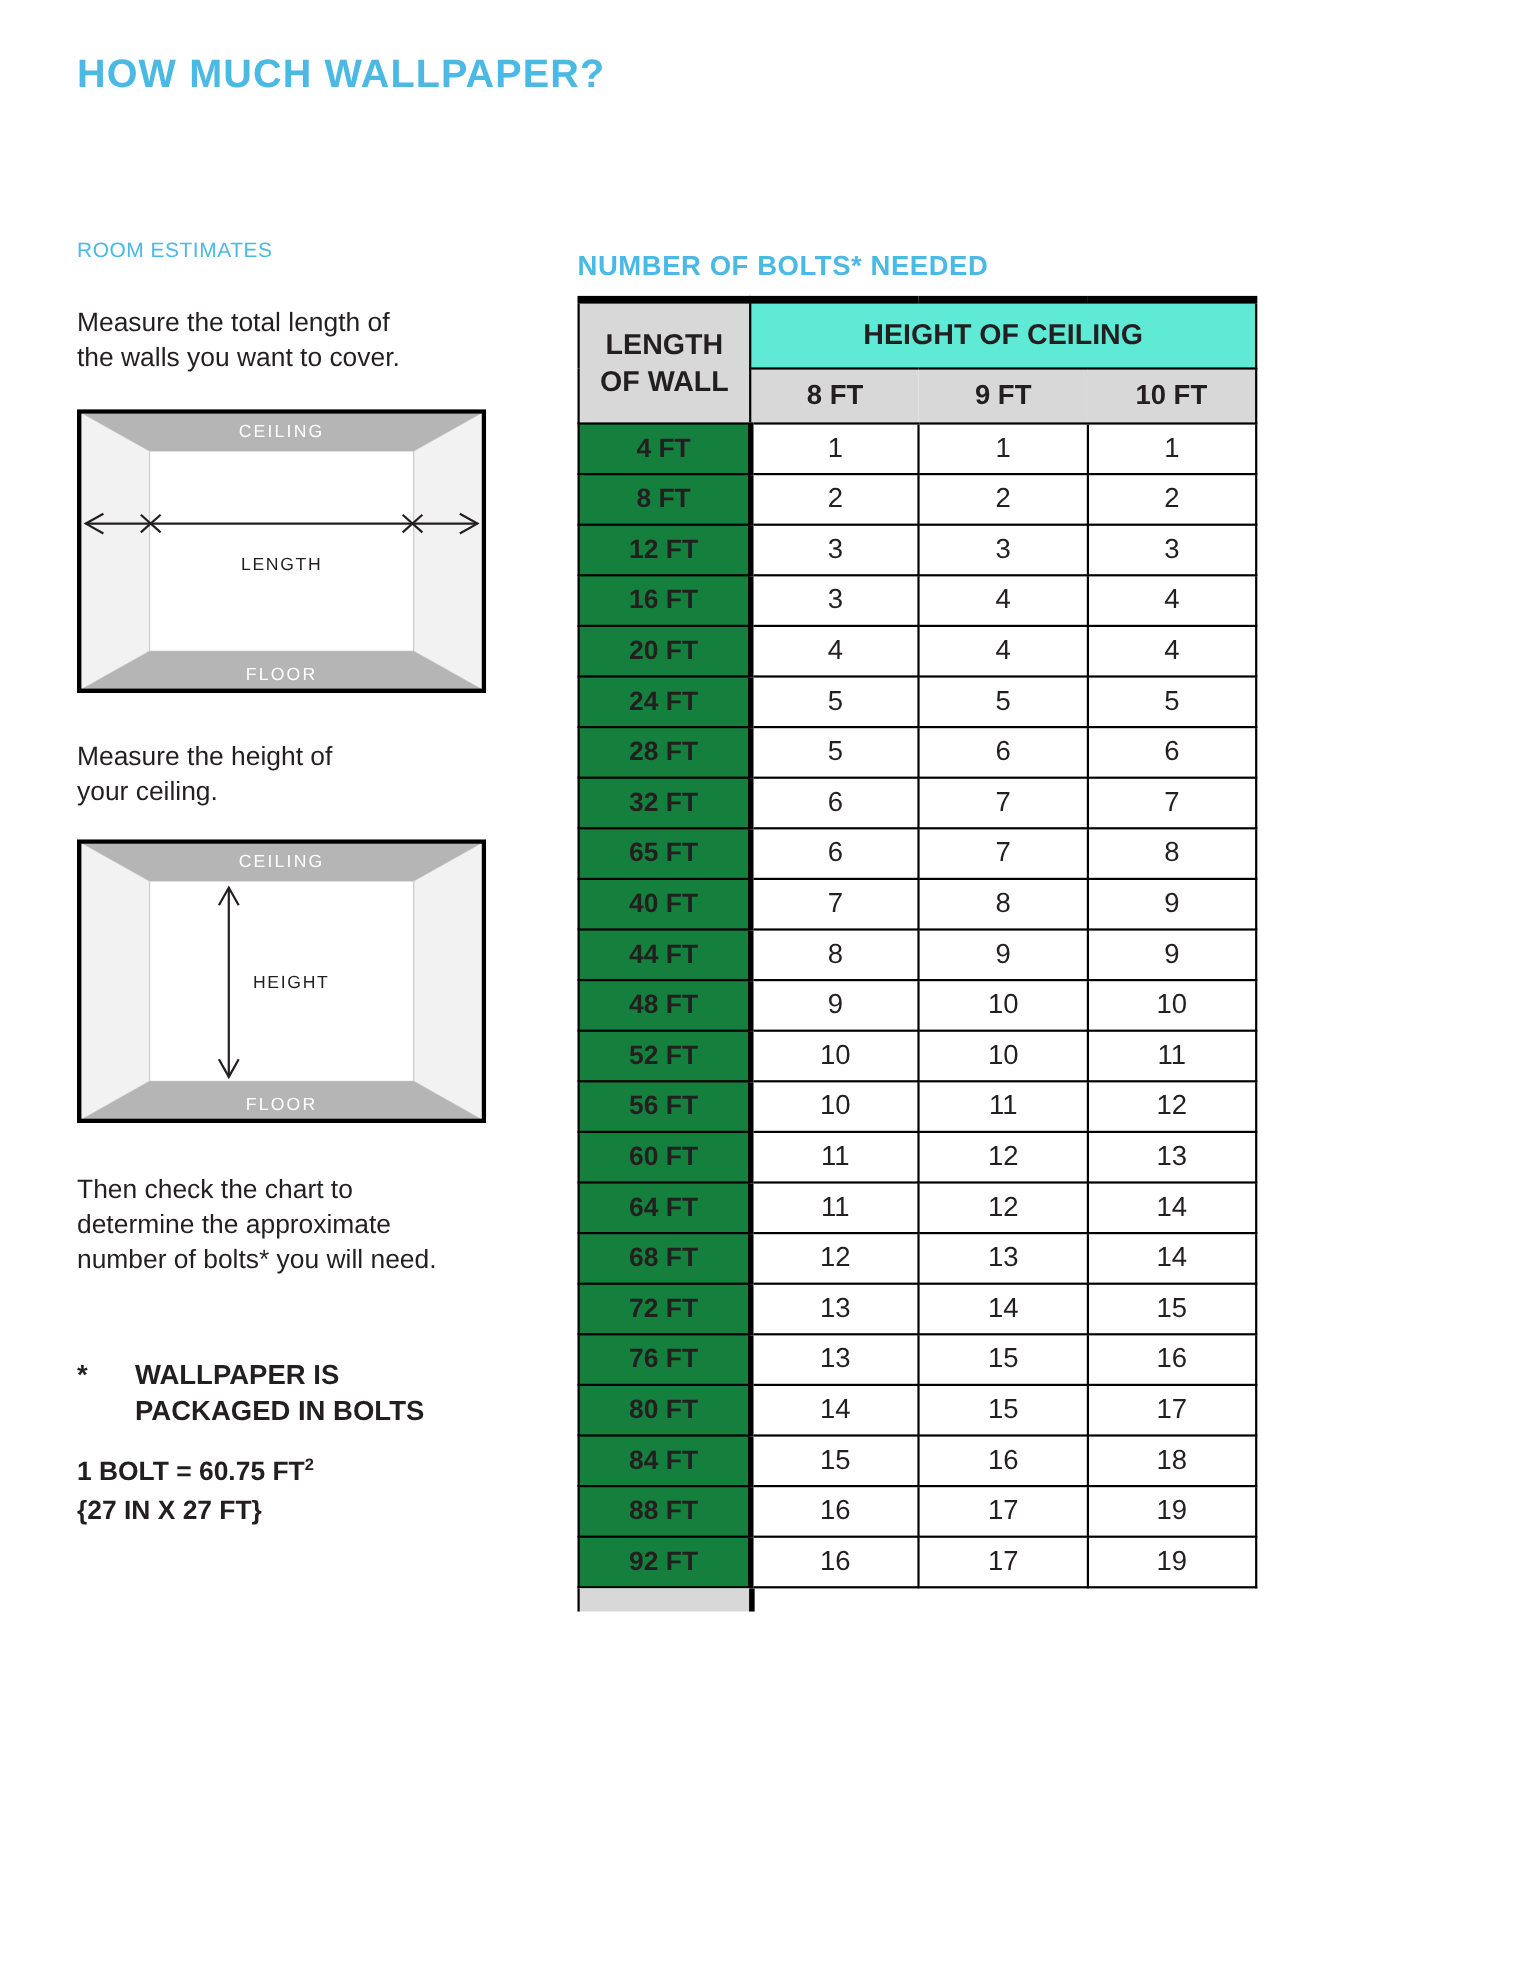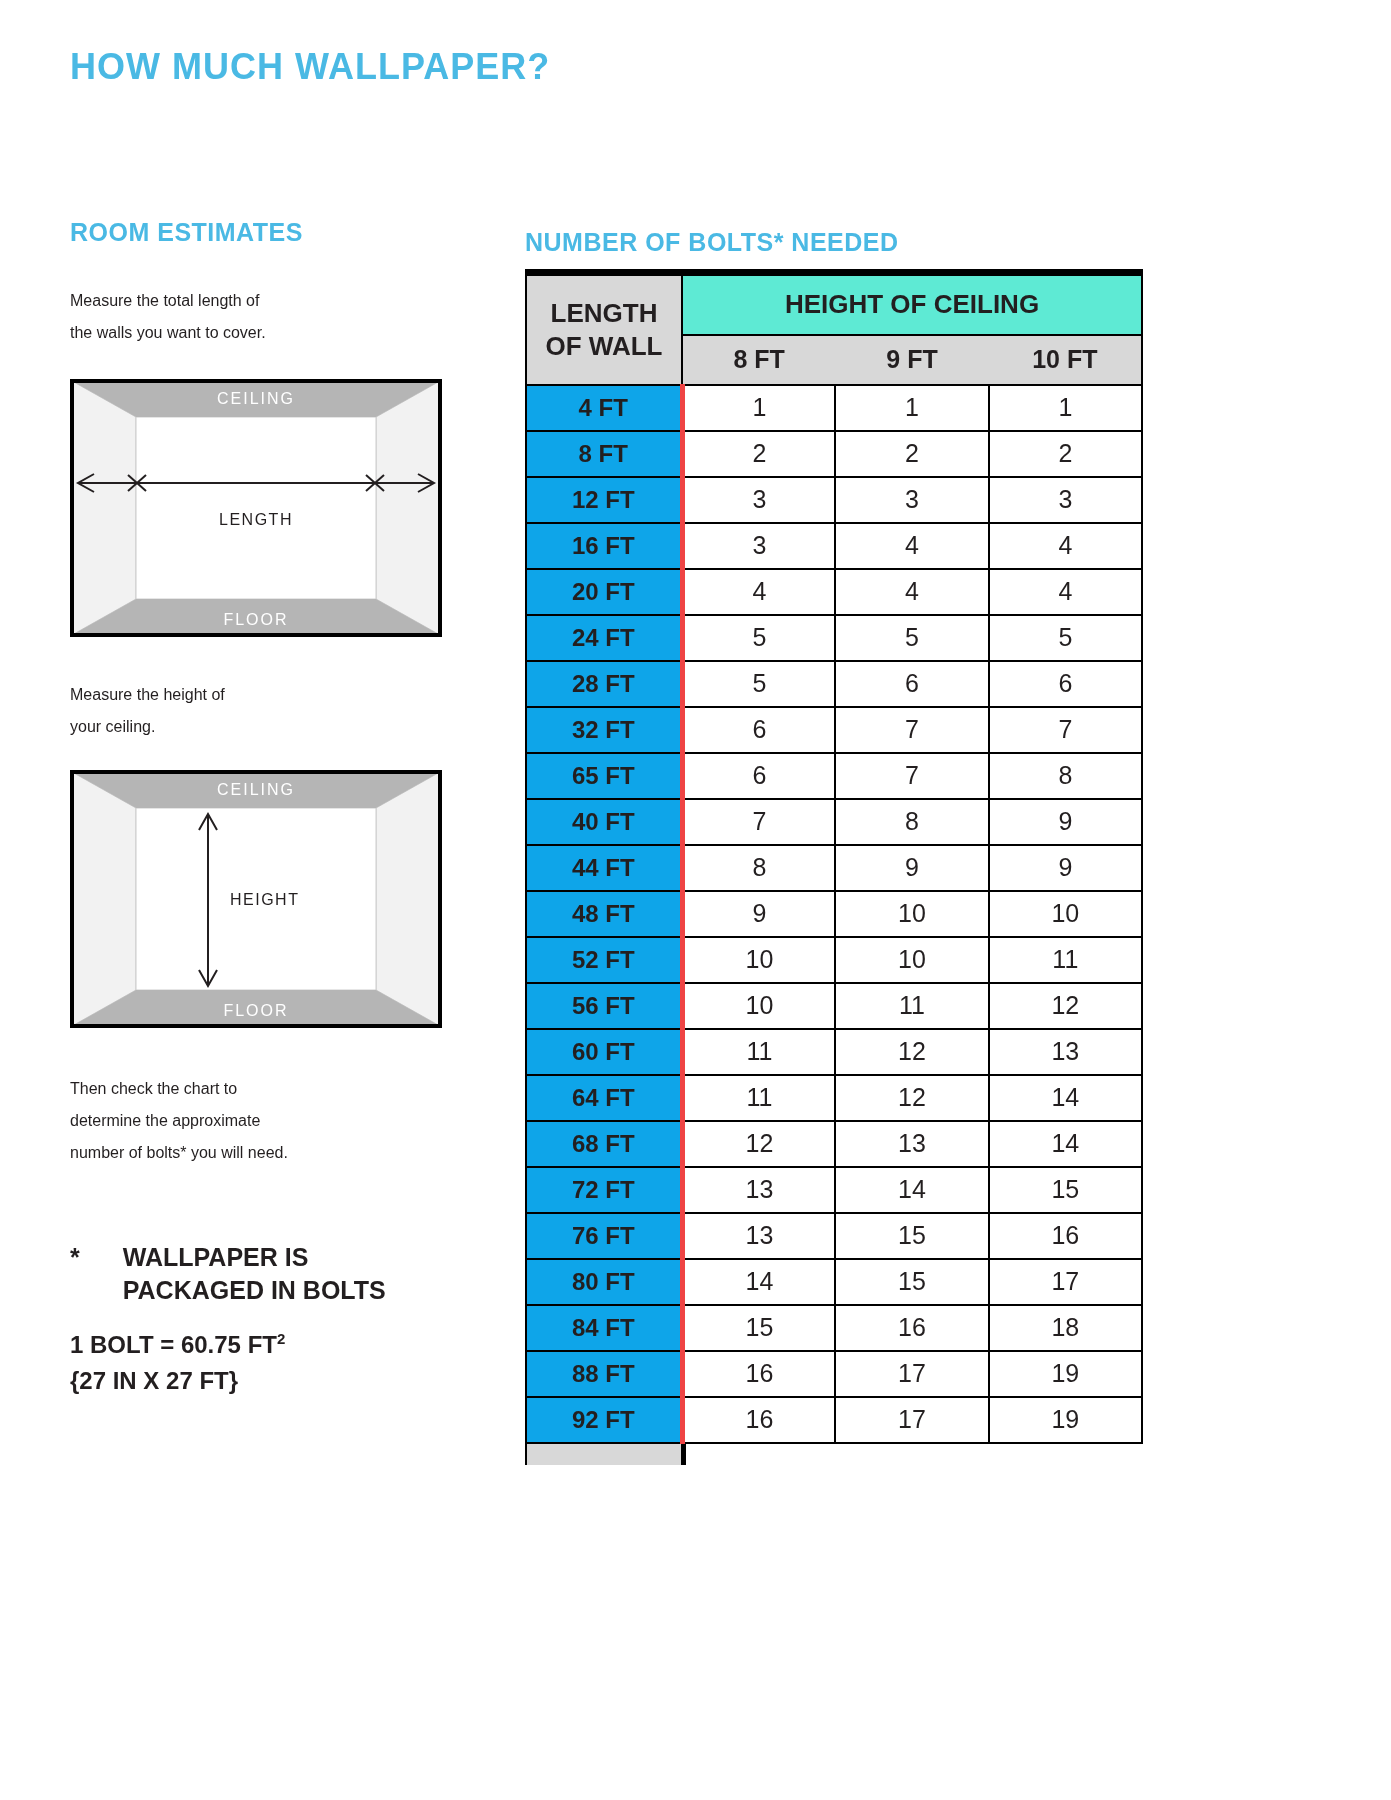--- a/index.html
+++ b/index.html
@@ -27,28 +27,28 @@
   }
   
   .left-col {
     position: absolute;
     left: 70px;
     top: 218px;
     width: 440px;
   }
   .section-heading {
     margin: 0 0 38px 0;
-    font-size: 25px;
-    font-weight: bold;
+    font-size: 19px;
+    font-weight: normal;
     letter-spacing: 0.5px;
     color: #4ab9e4;
   }
   .body-text {
     margin: 0;
-    font-size: 16px;
+    font-size: 24px;
     line-height: 32px;
     white-space: pre-line;
   }
   .step1 { margin-bottom: 30px; }
   .step2 { margin-top: 42px; margin-bottom: 27px; }
   .step3 { margin-top: 45px; }
   .room-diagram {
     display: block;
     width: 372px;
     height: 258px;
@@ -130,25 +130,25 @@
   .sub-header th {
     background: #d8d8d8;
     font-size: 25px;
     font-weight: bold;
     height: 50px;
     border-left: none;
     border-right: none;
   }
   .sub-header th:last-child { border-right: 2px solid #000000; }
   .bolts-table tbody th.len-cell {
-    background: #0ea5e9;
+    background: #15803d;
     font-size: 24px;
     font-weight: bold;
     height: 46px;
-    border-right: 5px solid #ef4444;
+    border-right: 5px solid #000000;
   }
   .bolts-table tbody td {
     font-size: 25px;
     font-weight: normal;
     height: 46px;
   }
   .table-tail {
     width: 161px;
     height: 21px;
     background: #d8d8d8;

